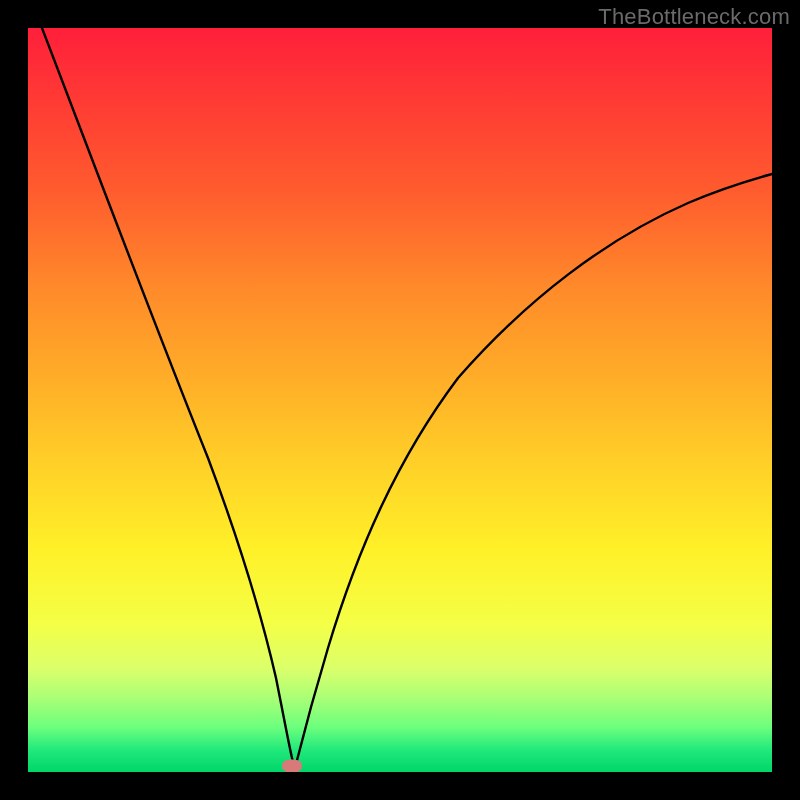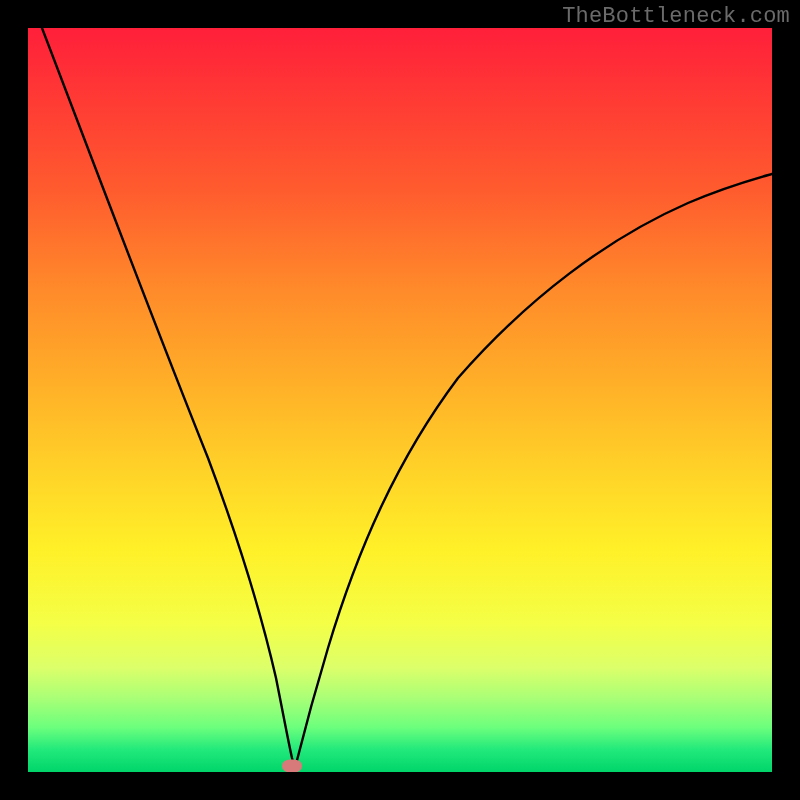--- a/index.html
+++ b/index.html
@@ -9,21 +9,20 @@
     height: 800px;
     overflow: hidden;
     background: #000;
     font-family: Arial, Helvetica, sans-serif;
   }
   .stage {
     position: relative;
     width: 800px;
     height: 800px;
     background: #000;
-    font-family: Liberation Mono, monospace;
   }
   .watermark {
     position: absolute;
     top: 4px;
     right: 10px;
     color: #6a6a6a;
     font-size: 22px;
     font-weight: 400;
     letter-spacing: 0.2px;
     user-select: none;

